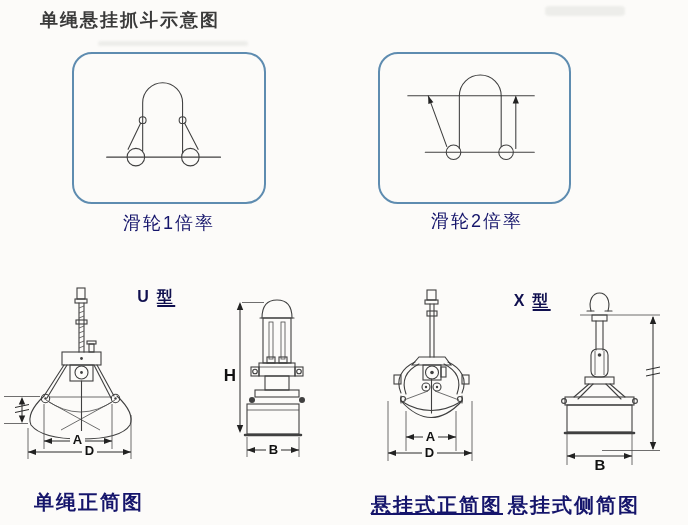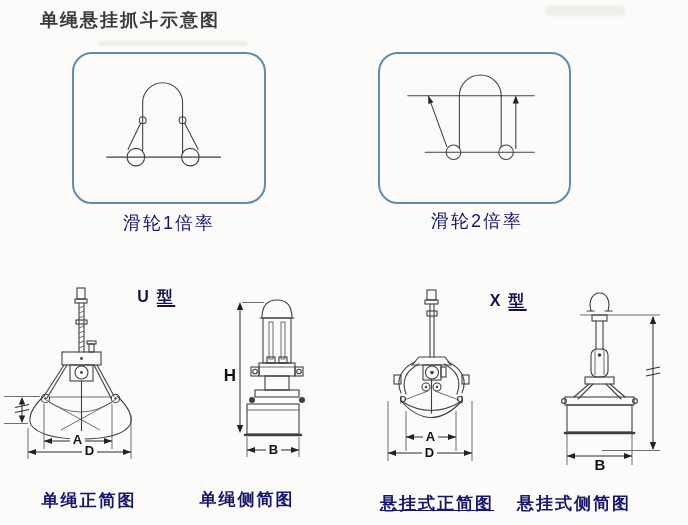--- a/index.html
+++ b/index.html
@@ -11,22 +11,22 @@
   .box1{left:72px;top:52px;width:190px;height:148px;}
   .box2{left:378px;top:52px;width:189px;height:148px;}
   .box svg{position:absolute;left:0;top:0;}
   .cap{position:absolute;transform:translateX(-50%);font-weight:normal;font-size:18px;
        color:#15156b;letter-spacing:2px;white-space:nowrap;}
   .cap1{left:169px;top:211px;}
   .cap2{left:477px;top:209px;}
   .type{position:absolute;transform:translateX(-50%);font-weight:bold;font-size:16px;
         color:#10104f;letter-spacing:2px;white-space:nowrap;margin-top:32px;}
   .type-u{left:156px;top:255px;}
-  .type-x{left:508px;top:259px;}
-  .vcap{position:absolute;transform:translateX(-50%);font-weight:bold;font-size:17px;
+  .type-x{left:532px;top:259px;}
+  .vcap{position:absolute;transform:translateX(-50%);font-weight:bold;font-size:20px;
         color:#15156b;letter-spacing:2px;white-space:nowrap;z-index:2;}
   .vc1{left:89px;top:489px;}
   .vc2{left:247px;top:488px;}
   .vc3{left:437px;top:492px;text-decoration:underline;}
   .vc4{left:574px;top:492px;}
   .wm{position:absolute;left:451px;top:488px;font-weight:bold;font-style:italic;
       font-size:30px;color:#2124e0;white-space:nowrap;z-index:5;letter-spacing:0.5px;}
   .dwg{position:absolute;}
   .d1{left:0;top:283px;}
   .d2{left:190px;top:283px;}
@@ -287,18 +287,17 @@
       <line class="st" x1="87" y1="151" x2="87" y2="182"></line>
       <line class="dim" x1="22" y1="173" x2="87" y2="173"></line>
       <polygon class="ah" points="22,173 30,170 30,176"></polygon>
       <polygon class="ah" points="87,173 79,170 79,176"></polygon>
       <rect class="bg" x="47" y="174" width="16" height="15"></rect>
       <text class="dt" style="font-size:15px" x="55" y="187" text-anchor="middle">B</text>
     </g>
   </svg>
 
   <div class="vcap vc1">单绳正简图</div>
-  <div class="vcap vc2">单绳侧简图</div>
   <div class="vcap vc3">悬挂式正简图</div>
   <div class="vcap vc4">悬挂式侧简图</div>
 
 
 </div>
 
 </body></html>

